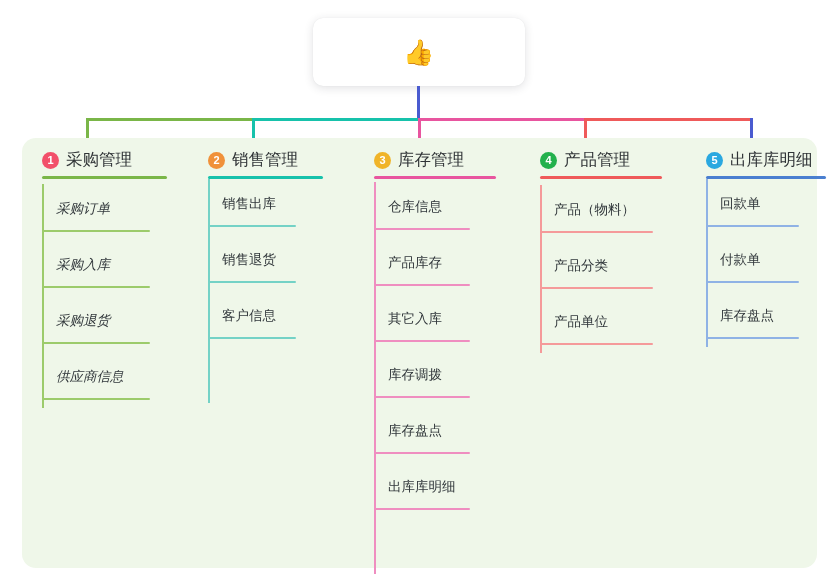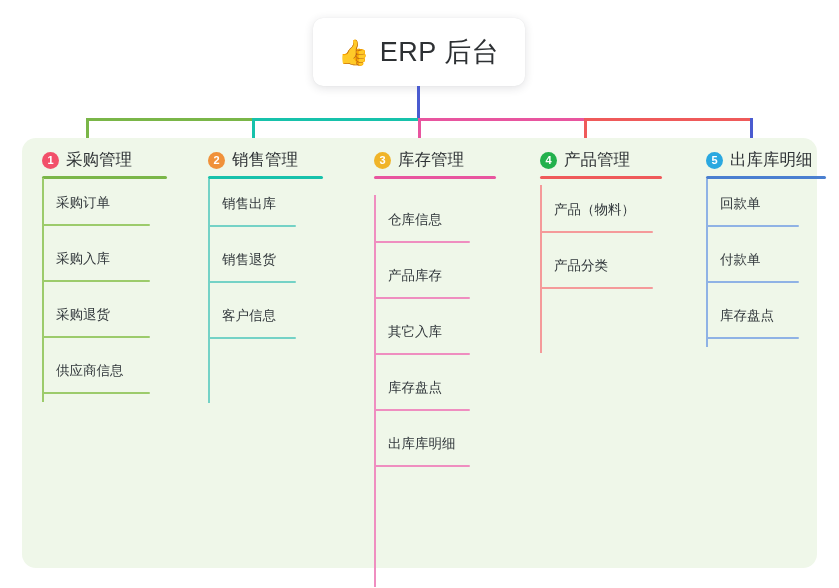--- a/index.html
+++ b/index.html
@@ -59,21 +59,20 @@
 </style>
 </head>
 <body>
 
 <div id="stage">
 
   <div class="panel"></div>
 
   <div class="root-node">
     <span class="root-emoji">👍</span>
-    <span class="root-title">ERP 后台</span>
   </div>
 
   <div id="connector-layer">
       <div class="conn" style="left: 417px; top: 86px; width: 3px; height: 35px; background: rgb(74, 91, 208);"></div>
       <div class="conn" style="left: 86px; top: 118px; width: 3px; height: 20px; background: rgb(122, 182, 72);"></div>
       <div class="conn" style="left: 86px; top: 118px; width: 169px; height: 3px; background: rgb(122, 182, 72);"></div>
       <div class="conn" style="left: 252px; top: 118px; width: 3px; height: 20px; background: rgb(23, 194, 171);"></div>
       <div class="conn" style="left: 252px; top: 118px; width: 169px; height: 3px; background: rgb(23, 194, 171);"></div>
       <div class="conn" style="left: 418px; top: 118px; width: 3px; height: 20px; background: rgb(232, 85, 159);"></div>
       <div class="conn" style="left: 418px; top: 118px; width: 169px; height: 3px; background: rgb(232, 85, 159);"></div>
@@ -82,21 +81,21 @@
       <div class="conn" style="left: 750px; top: 118px; width: 3px; height: 20px; background: rgb(74, 91, 208);"></div>
     </div>
 
   <div id="columns-layer">
       <div class="col" style="left: 22px; width: 166px;">
         <div class="col-head">
           <span class="badge" style="background: rgb(242, 80, 106);">1</span>
           <span class="col-title">采购管理</span>
         </div>
         <div class="head-rule" style="background: rgb(122, 182, 72); width: 125px; top: 32px;"></div>
-        <div class="items" style="margin-top: 2px;">
+        <div class="items" style="margin-top: 8px; font-style: italic;">
           <div class="spine" style="background: rgb(156, 203, 107); height: 224px;"></div>
           <div class="item">
             <span class="item-label">采购订单</span>
             <div class="item-rule" style="background: rgb(156, 203, 107); width: 108px;"></div>
           </div>
           <div class="item">
             <span class="item-label">采购入库</span>
             <div class="item-rule" style="background: rgb(156, 203, 107); width: 108px;"></div>
           </div>
           <div class="item">
@@ -130,32 +129,36 @@
             <div class="item-rule" style="background: rgb(116, 210, 198); width: 88px;"></div>
           </div>
         </div>
       </div>
       <div class="col" style="left: 354px; width: 166px;">
         <div class="col-head">
           <span class="badge" style="background: rgb(240, 180, 41);">3</span>
           <span class="col-title">库存管理</span>
         </div>
         <div class="head-rule" style="background: rgb(232, 85, 159); width: 122px; top: 32px;"></div>
-        <div class="items" style="margin-top: 19px;">
+        <div class="items" style="margin-top: 6px;">
           <div class="spine" style="background: rgb(239, 142, 192); height: 392px;"></div>
           <div class="item">
             <span class="item-label">仓库信息</span>
             <div class="item-rule" style="background: rgb(239, 142, 192); width: 96px;"></div>
           </div>
           <div class="item">
             <span class="item-label">产品库存</span>
             <div class="item-rule" style="background: rgb(239, 142, 192); width: 96px;"></div>
           </div>
           <div class="item">
             <span class="item-label">其它入库</span>
+            <div class="item-rule" style="background: rgb(239, 142, 192); width: 96px;"></div>
+          </div>
+          <div class="item">
+            <span class="item-label">库存调拨</span>
             <div class="item-rule" style="background: rgb(239, 142, 192); width: 96px;"></div>
           </div>
           <div class="item">
             <span class="item-label">库存盘点</span>
             <div class="item-rule" style="background: rgb(239, 142, 192); width: 96px;"></div>
           </div>
           <div class="item">
             <span class="item-label">出库库明细</span>
             <div class="item-rule" style="background: rgb(239, 142, 192); width: 96px;"></div>
           </div>
@@ -170,20 +173,24 @@
         <div class="items" style="margin-top: 9px;">
           <div class="spine" style="background: rgb(245, 154, 154); height: 168px;"></div>
           <div class="item">
             <span class="item-label">产品（物料）</span>
             <div class="item-rule" style="background: rgb(245, 154, 154); width: 113px;"></div>
           </div>
           <div class="item">
             <span class="item-label">产品分类</span>
             <div class="item-rule" style="background: rgb(245, 154, 154); width: 113px;"></div>
           </div>
+          <div class="item">
+            <span class="item-label">产品单位</span>
+            <div class="item-rule" style="background: rgb(245, 154, 154); width: 113px;"></div>
+          </div>
         </div>
       </div>
       <div class="col" style="left: 686px; width: 150px;">
         <div class="col-head">
           <span class="badge" style="background: rgb(42, 168, 224);">5</span>
           <span class="col-title">出库库明细</span>
         </div>
         <div class="head-rule" style="background: rgb(74, 127, 208); width: 120px; top: 32px;"></div>
         <div class="items" style="margin-top: 3px;">
           <div class="spine" style="background: rgb(143, 178, 229); height: 168px;"></div>

